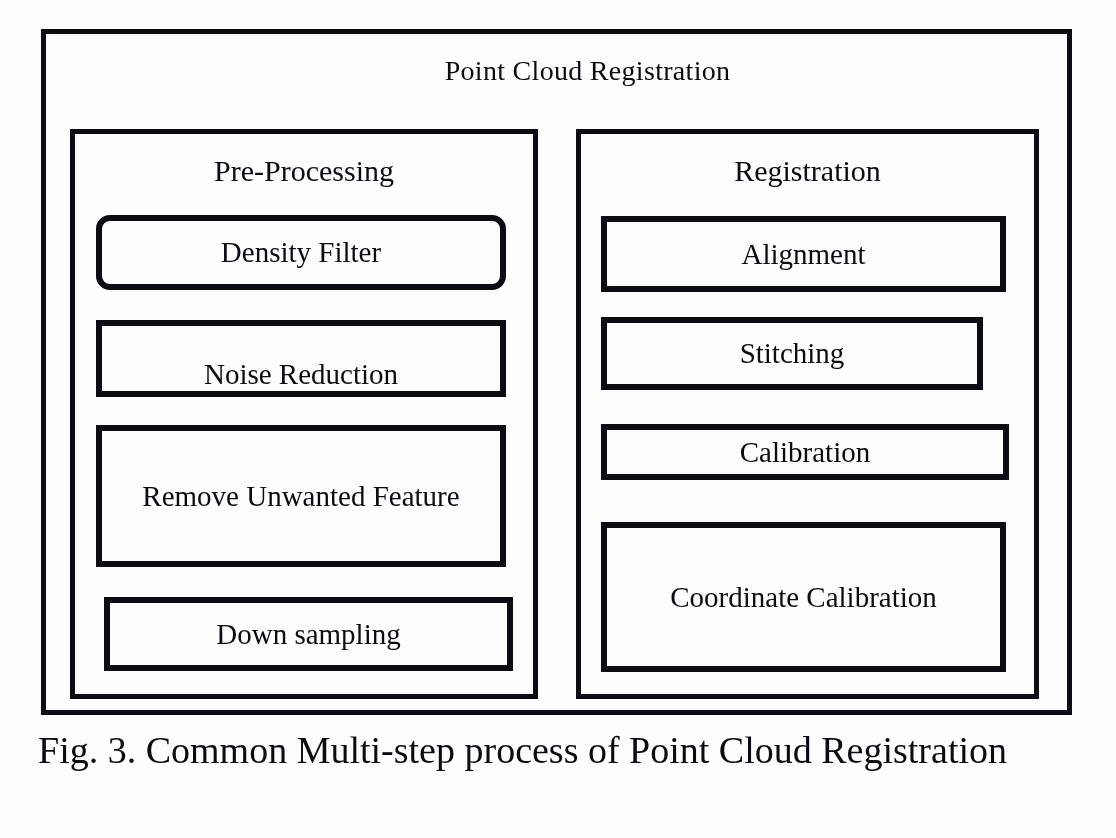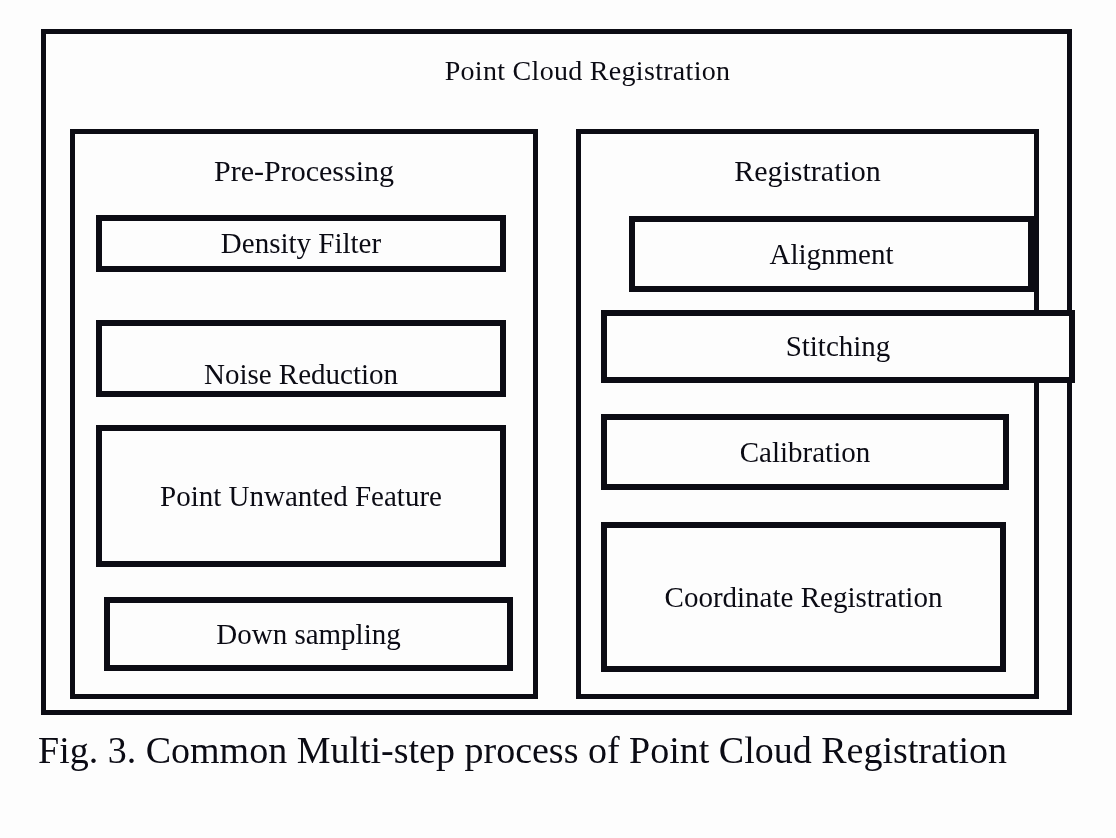--- a/index.html
+++ b/index.html
@@ -92,29 +92,29 @@
     text-align: center;
   }
   .item-label {
     font-size: 29px;
     line-height: 1.18;
     color: #0b0b14;
     padding: 0 6px;
   }
 
   
-  .li-0 { left: 21px; top: 81px;  width: 410px; height: 57px; }
+  .li-0 { left: 21px; top: 81px;  width: 410px; height: 75px; border-radius: 14px; }
   .li-1 { left: 21px; top: 186px; width: 410px; height: 77px; align-items: flex-end; }
   .li-2 { left: 21px; top: 291px; width: 410px; height: 142px; }
   .li-3 { left: 29px; top: 463px; width: 409px; height: 74px; }
 
   
-  .ri-0 { left: 20px; top: 82px;  width: 405px; height: 76px; margin-left: 28px; }
-  .ri-1 { left: 20px; top: 176px; width: 474px; height: 73px; }
-  .ri-2 { left: 20px; top: 280px; width: 408px; height: 76px; }
+  .ri-0 { left: 20px; top: 82px;  width: 405px; height: 76px; }
+  .ri-1 { left: 20px; top: 183px; width: 382px; height: 73px; }
+  .ri-2 { left: 20px; top: 290px; width: 408px; height: 56px; }
   .ri-3 { left: 20px; top: 388px; width: 405px; height: 150px; }
 
   
   .caption {
     position: absolute;
     left: 38px;
     top: 723px;
     width: 1036px;
     font-size: 38px;
     line-height: 1.45;
@@ -139,21 +139,21 @@
 
         <div class="item-box li-0">
           <span class="item-label">Density Filter</span>
         </div>
 
         <div class="item-box li-1">
           <span class="item-label">Noise Reduction</span>
         </div>
 
         <div class="item-box li-2">
-          <span class="item-label">Point Unwanted Feature</span>
+          <span class="item-label">Remove Unwanted Feature</span>
         </div>
 
         <div class="item-box li-3">
           <span class="item-label">Down sampling</span>
         </div>
       </div>
 
       <div class="panel panel-right">
         <div class="panel-title">Registration</div>
 
@@ -163,21 +163,21 @@
 
         <div class="item-box ri-1">
           <span class="item-label">Stitching</span>
         </div>
 
         <div class="item-box ri-2">
           <span class="item-label">Calibration</span>
         </div>
 
         <div class="item-box ri-3">
-          <span class="item-label">Coordinate Registration</span>
+          <span class="item-label">Coordinate Calibration</span>
         </div>
       </div>
 
     </div>
   </div>
 
   <div class="caption">Fig. 3. Common Multi-step process of Point Cloud Registration</div>
 
 </div>
 

